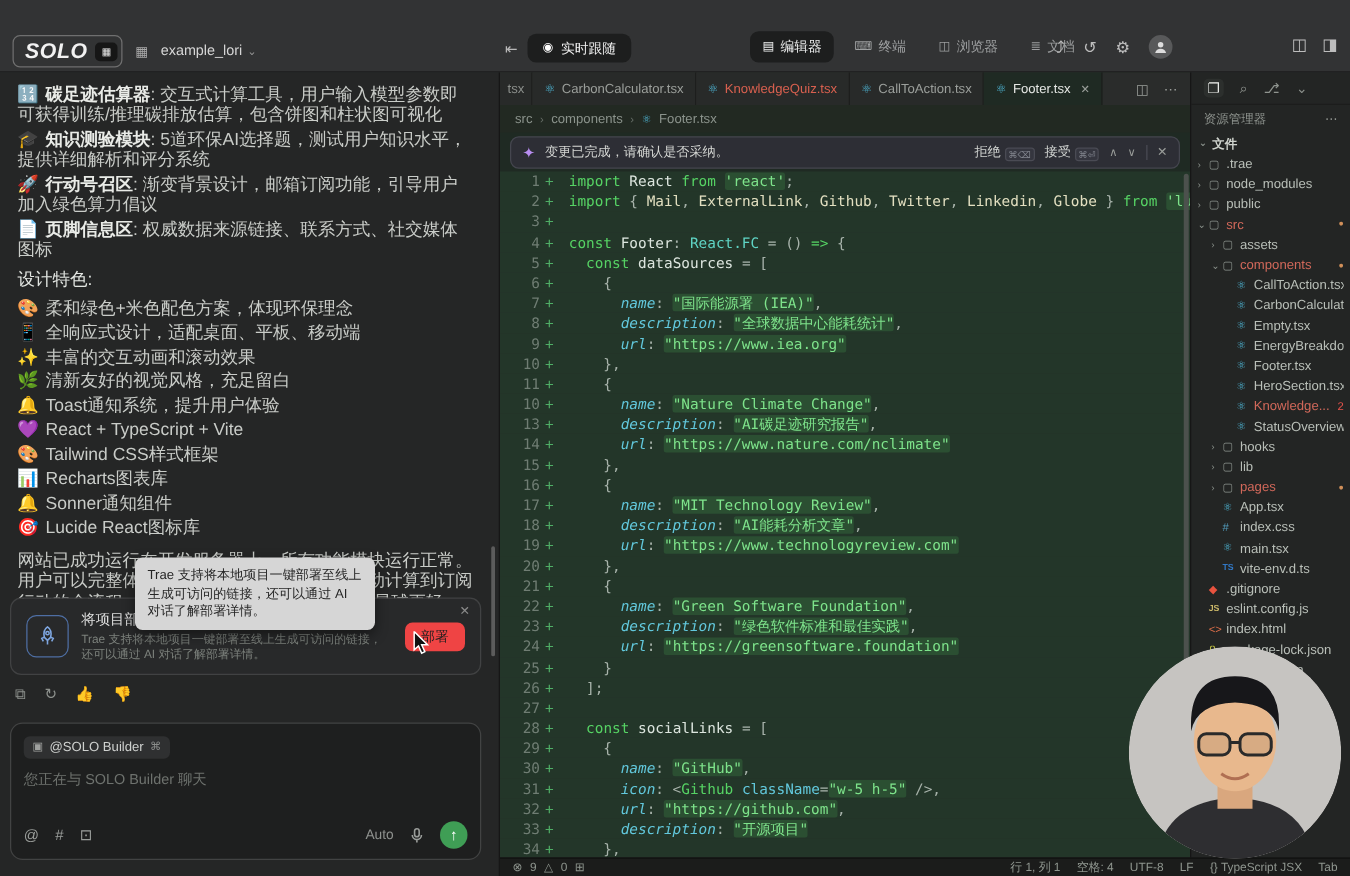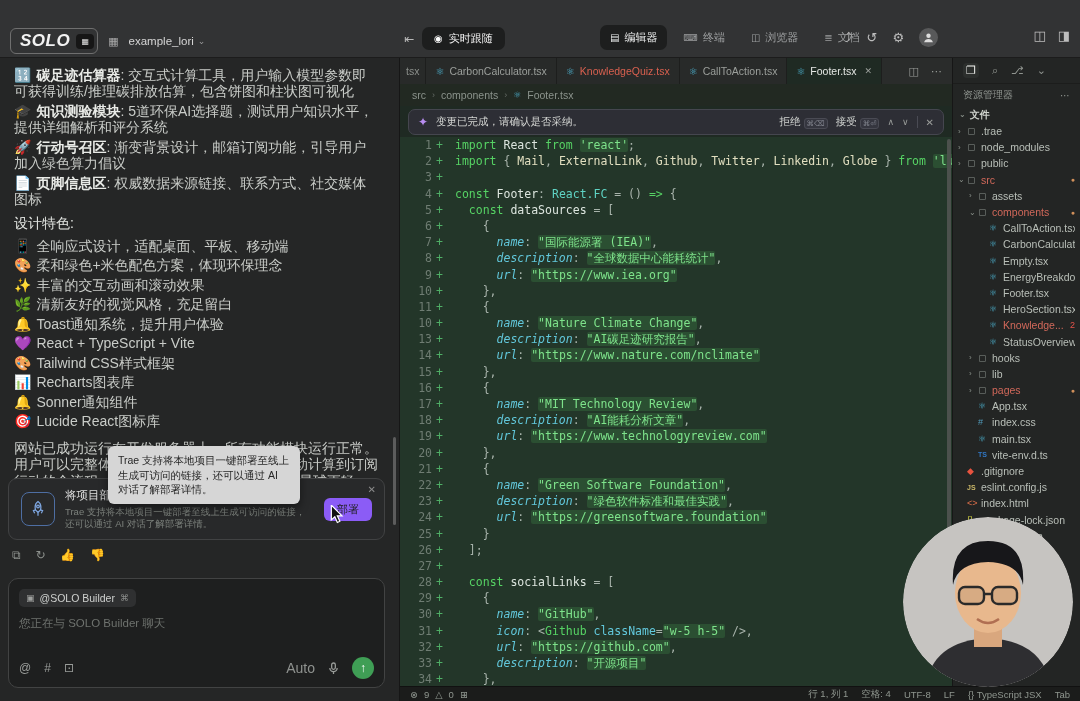--- a/index.html
+++ b/index.html
@@ -42,34 +42,34 @@
   .chat-summary { margin-top:10px; line-height:16.5px; }
   .chat-vscroll { position:absolute; right:3px; top:379px; width:3px; height:88px; background:#5c5c5c; border-radius:2px; }
 
   .tooltip { position:absolute; left:108px; top:388px; width:192px; background:#d6d6d6; color:#262626; font-size:10.5px; line-height:14.5px; border-radius:6px; padding:7px 10px; z-index:6; box-shadow:0 4px 10px rgba(0,0,0,.45); }
 
   .deploy-card { position:absolute; left:8px; top:420px; width:377px; height:62px; border:1px solid #414243; border-radius:9px; background:#28292a; display:flex; align-items:center; gap:10px; padding:8px 12px; }
   .dc-icon { width:34px; height:34px; border:1px solid #4e6ea3; border-radius:8px; display:flex; align-items:center; justify-content:center; flex:none; }
   .dc-col { flex:1; min-width:0; }
   .dc-title { color:#dedede; font-size:11.5px; margin-bottom:3px; }
   .dc-desc { color:#7c817c; font-size:9.5px; line-height:12px; display:-webkit-box; -webkit-line-clamp:2; -webkit-box-orient:vertical; overflow:hidden; }
-  .dc-btn { flex:none; background:#8b5cf6; color:#1f1f1f; border:none; border-radius:6px; font-size:11px; padding:4px 13px; cursor:pointer; font-family:inherit; }
+  .dc-btn { flex:none; background:#ef4444; color:#1f1f1f; border:none; border-radius:6px; font-size:11px; padding:4px 13px; cursor:pointer; font-family:inherit; }
   .dc-close { position:absolute; right:8px; top:5px; color:#8b8b8b; font-size:10px; cursor:pointer; }
 
   .feedback-row { position:absolute; left:12px; top:490px; display:flex; gap:15px; color:#8d918d; font-size:12px; }
   .feedback-row span { cursor:pointer; }
 
   .chat-input { position:absolute; left:8px; top:520px; width:377px; height:110px; border:1px solid #424343; border-radius:10px; background:#1e1f1f; padding:8px 10px; }
   .ci-chip { display:inline-flex; align-items:center; gap:5px; background:#2f3031; border-radius:5px; padding:3px 7px; color:#cfd1cf; font-size:10.5px; cursor:pointer; }
   .ci-chip .chip-ic { color:#9fa19f; font-size:9px; }
   .ci-chip .chip-cmd { color:#8b8d8b; font-size:9px; }
   .ci-placeholder { margin-top:9px; color:#6e726e; font-size:11.5px; }
   .ci-bottom { position:absolute; left:10px; right:10px; bottom:8px; display:flex; align-items:center; gap:13px; color:#9a9d9a; font-size:12px; }
   .ci-bottom .grow { flex:1; }
-  .ci-auto { color:#8f928f; font-size:14px; cursor:pointer; }
+  .ci-auto { color:#8f928f; font-size:11px; cursor:pointer; }
   .ci-mic { cursor:pointer; display:flex; }
   .ci-send { width:22px; height:22px; border-radius:50%; background:#3f9e55; color:#fff; border:none; font-size:12px; line-height:1; cursor:pointer; display:flex; align-items:center; justify-content:center; }
 
   
   #editor { position:absolute; left:400px; top:58px; width:552px; height:628px; background:#1f2a23; display:flex; flex-direction:column; }
   .etabbar { height:26px; background:#2a2c2b; display:flex; align-items:stretch; flex:none; }
   .etab { display:flex; align-items:center; gap:5px; padding:0 9px; font-size:10.5px; color:#9b9f9b; background:#282a29; border-right:1px solid #1d1e1d; cursor:pointer; white-space:nowrap; }
   .etab.partial { padding:0 6px; color:#8b8f8b;align-items:center; }
   .etab.active { background:#1f2a23; color:#e5e7e4; }
   .etab-label.err { color:#d8604f; }
@@ -196,22 +196,22 @@
   <aside id="chat-panel">
     <div class="chat-scroll">
       <ul class="feature-list">
           <li><span class="emoji">🔢</span><b>碳足迹估算器</b><span>: 交互式计算工具，用户输入模型参数即可获得训练/推理碳排放估算，包含饼图和柱状图可视化</span></li>
           <li><span class="emoji">🎓</span><b>知识测验模块</b><span>: 5道环保AI选择题，测试用户知识水平，提供详细解析和评分系统</span></li>
           <li><span class="emoji">🚀</span><b>行动号召区</b><span>: 渐变背景设计，邮箱订阅功能，引导用户加入绿色算力倡议</span></li>
           <li><span class="emoji">📄</span><b>页脚信息区</b><span>: 权威数据来源链接、联系方式、社交媒体图标</span></li>
         </ul>
       <div class="section-label">设计特色:</div>
       <ul class="plain-list">
+          <li><span class="emoji">🎨</span><span>柔和绿色+米色配色方案，体现环保理念</span></li>
           <li><span class="emoji">📱</span><span>全响应式设计，适配桌面、平板、移动端</span></li>
-          <li><span class="emoji">🎨</span><span>柔和绿色+米色配色方案，体现环保理念</span></li>
           <li><span class="emoji">✨</span><span>丰富的交互动画和滚动效果</span></li>
           <li><span class="emoji">🌿</span><span>清新友好的视觉风格，充足留白</span></li>
           <li><span class="emoji">🔔</span><span>Toast通知系统，提升用户体验</span></li>
         </ul>
       <ul class="plain-list">
           <li><span class="emoji">💜</span><span>React + TypeScript + Vite</span></li>
           <li><span class="emoji">🎨</span><span>Tailwind CSS样式框架</span></li>
           <li><span class="emoji">📊</span><span>Recharts图表库</span></li>
           <li><span class="emoji">🔔</span><span>Sonner通知组件</span></li>
           <li><span class="emoji">🎯</span><span>Lucide React图标库</span></li>

